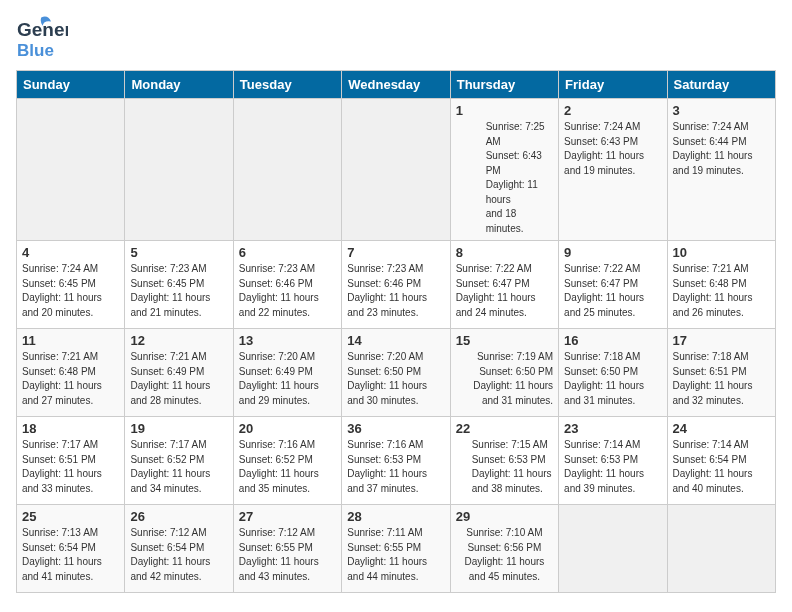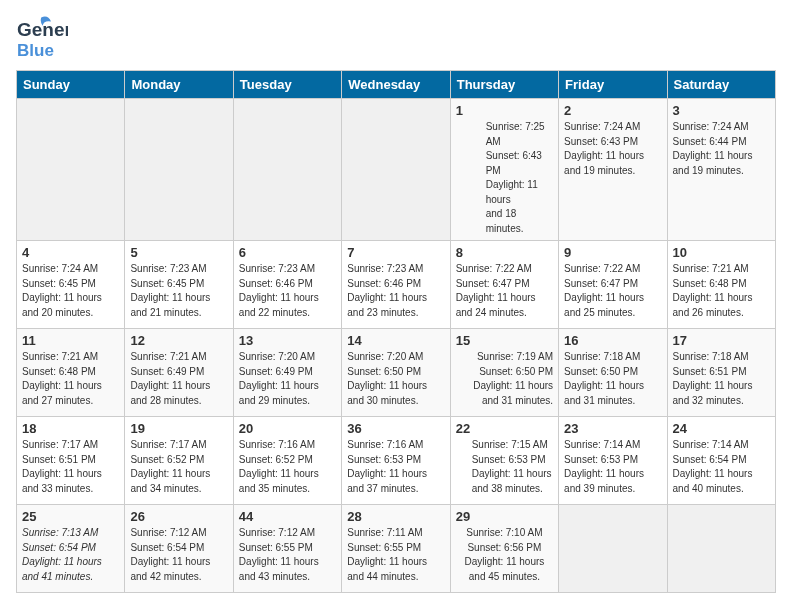--- a/index.html
+++ b/index.html
@@ -284,34 +284,34 @@
           <span class="day-num">24</span>
           <div class="day-info" style="white-space: pre-line;">Sunrise: 7:14 AM
 Sunset: 6:54 PM
 Daylight: 11 hours
 and 40 minutes.</div>
         </td>
       </tr>
       <tr>
         <td>
           <span class="day-num">25</span>
-          <div class="day-info" style="white-space: pre-line; font-style: italic;">Sunrise: 7:13 AM
+          <div class="day-info" style="white-space: pre-line;">Sunrise: 7:13 AM
 Sunset: 6:54 PM
 Daylight: 11 hours
 and 41 minutes.</div>
         </td>
         <td>
           <span class="day-num">26</span>
           <div class="day-info" style="white-space: pre-line;">Sunrise: 7:12 AM
 Sunset: 6:54 PM
 Daylight: 11 hours
 and 42 minutes.</div>
         </td>
         <td>
-          <span class="day-num">44</span>
+          <span class="day-num">27</span>
           <div class="day-info" style="white-space: pre-line;">Sunrise: 7:12 AM
 Sunset: 6:55 PM
 Daylight: 11 hours
 and 43 minutes.</div>
         </td>
         <td>
           <span class="day-num">28</span>
           <div class="day-info" style="white-space: pre-line;">Sunrise: 7:11 AM
 Sunset: 6:55 PM
 Daylight: 11 hours

